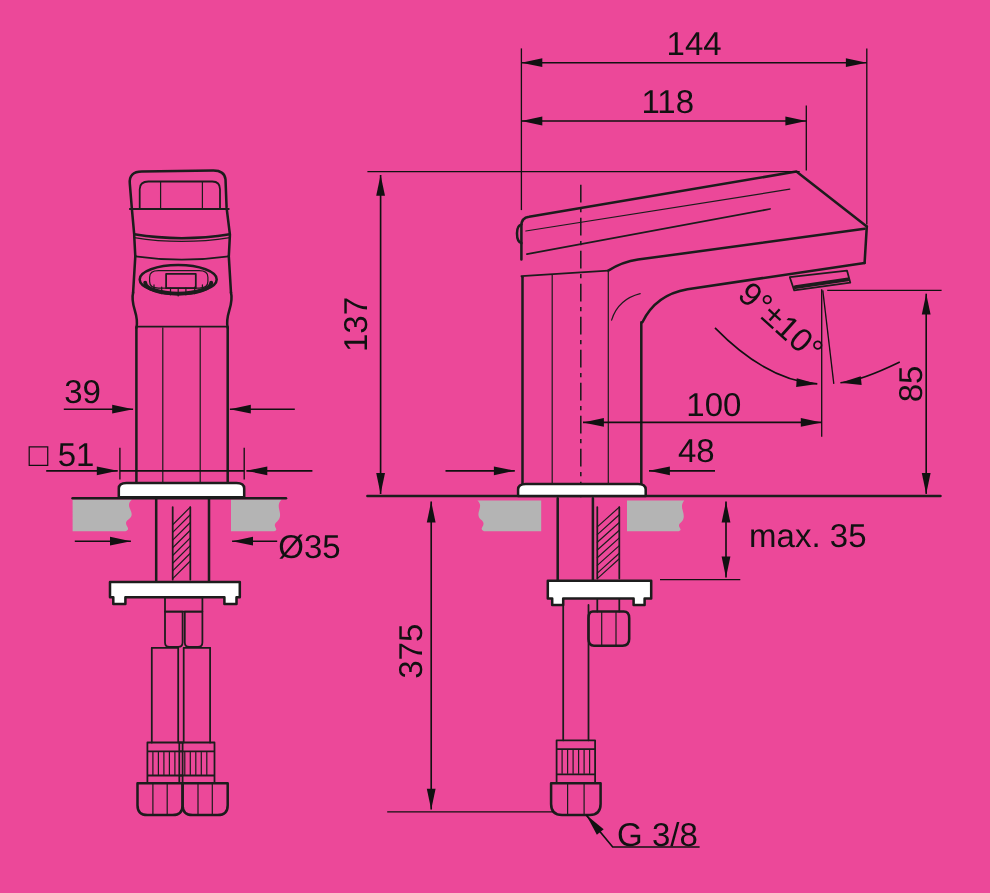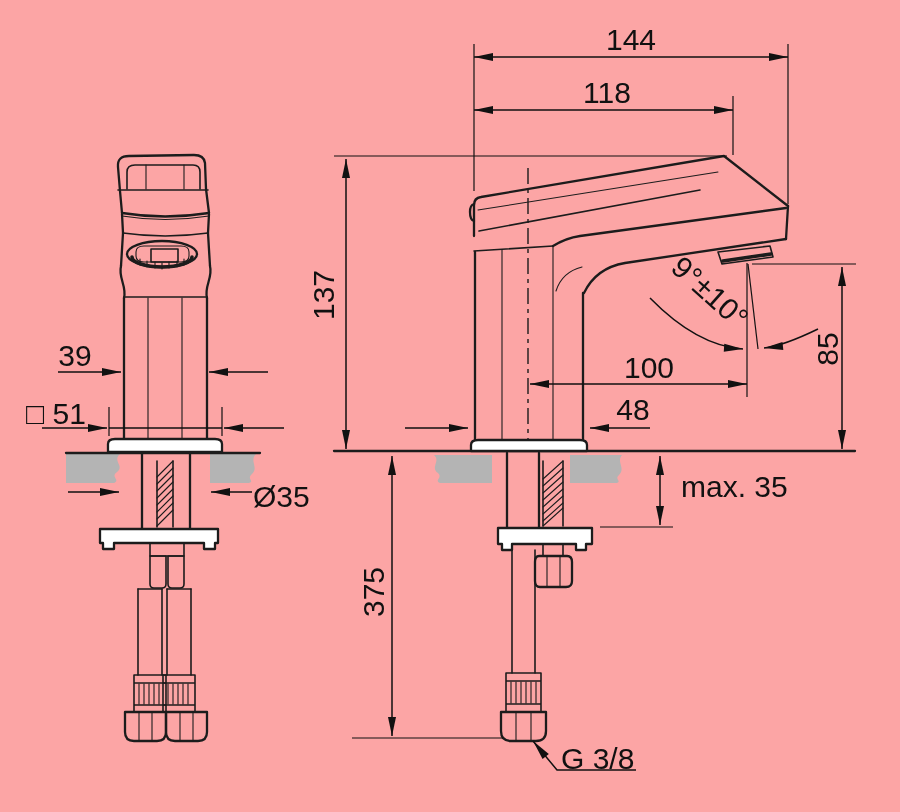--- a/index.html
+++ b/index.html
@@ -1,16 +1,16 @@
 <!DOCTYPE html>
 <html><head>
 <meta charset="utf-8">
 <style>
   html,body{margin:0;padding:0;background:#ffffff;}
-  .stage{width:900px;height:812px;background:#fca5a5;position:relative;font-family:"Liberation Sans",sans-serif;}
+  .stage{width:900px;height:812px;background:#ec4899;position:relative;font-family:"Liberation Sans",sans-serif;}
   
   .o{stroke:#1c1c1c;stroke-width:2.3;fill:none;stroke-linecap:round;stroke-linejoin:round;}
   .m{stroke:#1c1c1c;stroke-width:1.6;fill:none;stroke-linecap:round;stroke-linejoin:round;}
   .t{stroke:#1c1c1c;stroke-width:1.1;fill:none;stroke-linecap:round;}
   .w{fill:#ffffff;}
   .d{stroke:#111111;stroke-width:1.5;fill:none;}
   .e{stroke:#111111;stroke-width:1.2;fill:none;}
   .cl{stroke:#1c1c1c;stroke-width:1.4;fill:none;stroke-dasharray:16 5 4 5;}
   .thick{stroke:#1c1c1c;stroke-width:3.6;fill:none;stroke-linecap:round;}
   .gray{fill:#b4b4b4;stroke:none;}

